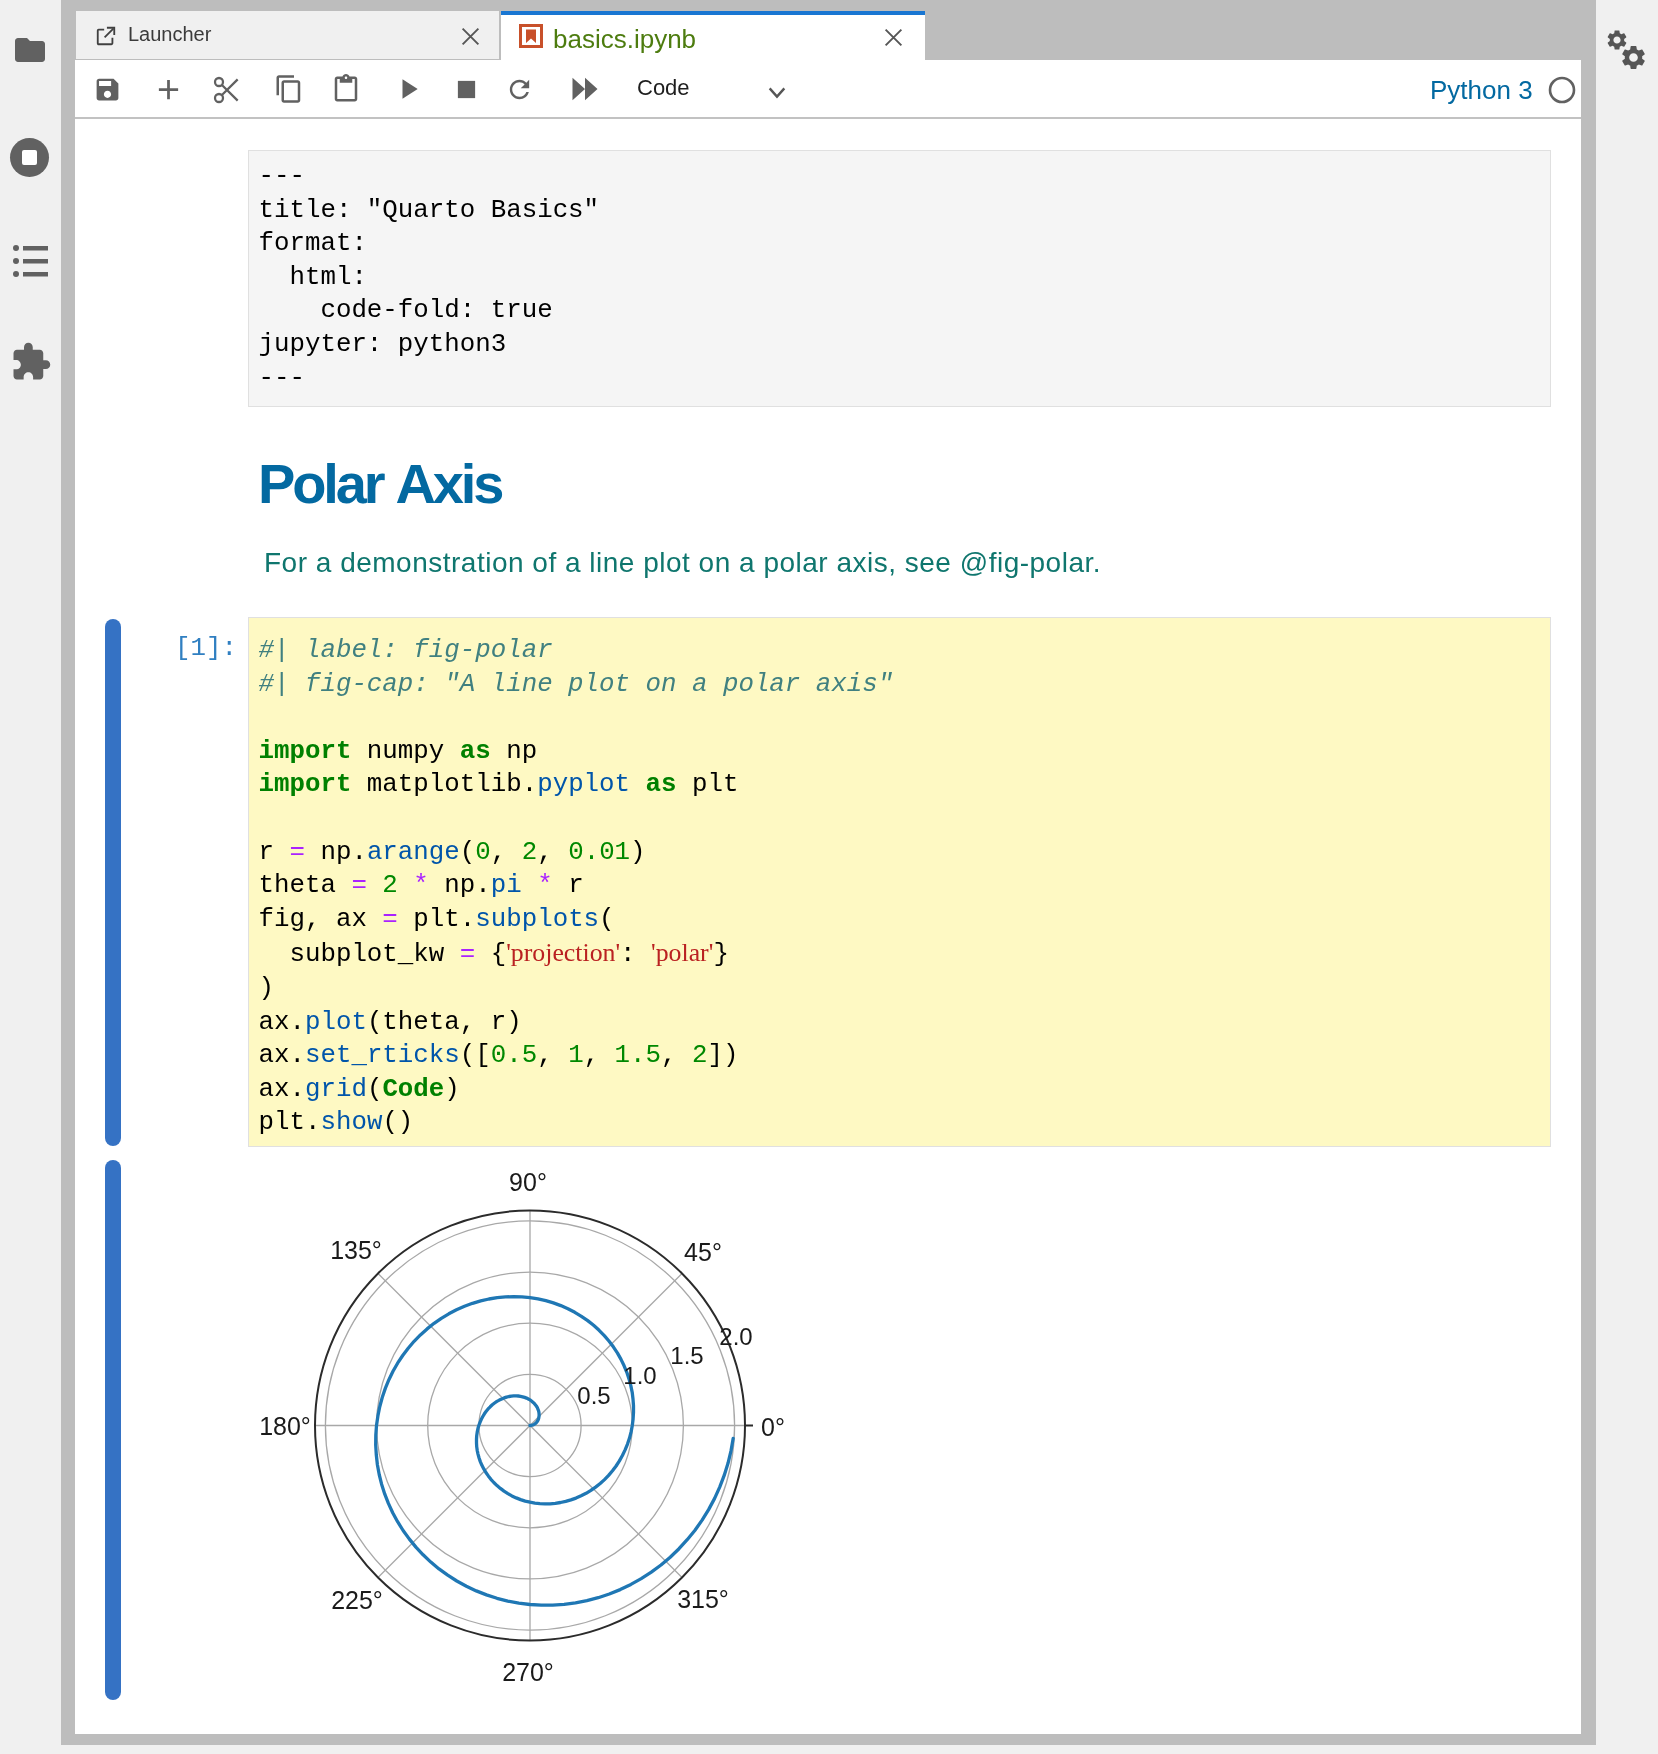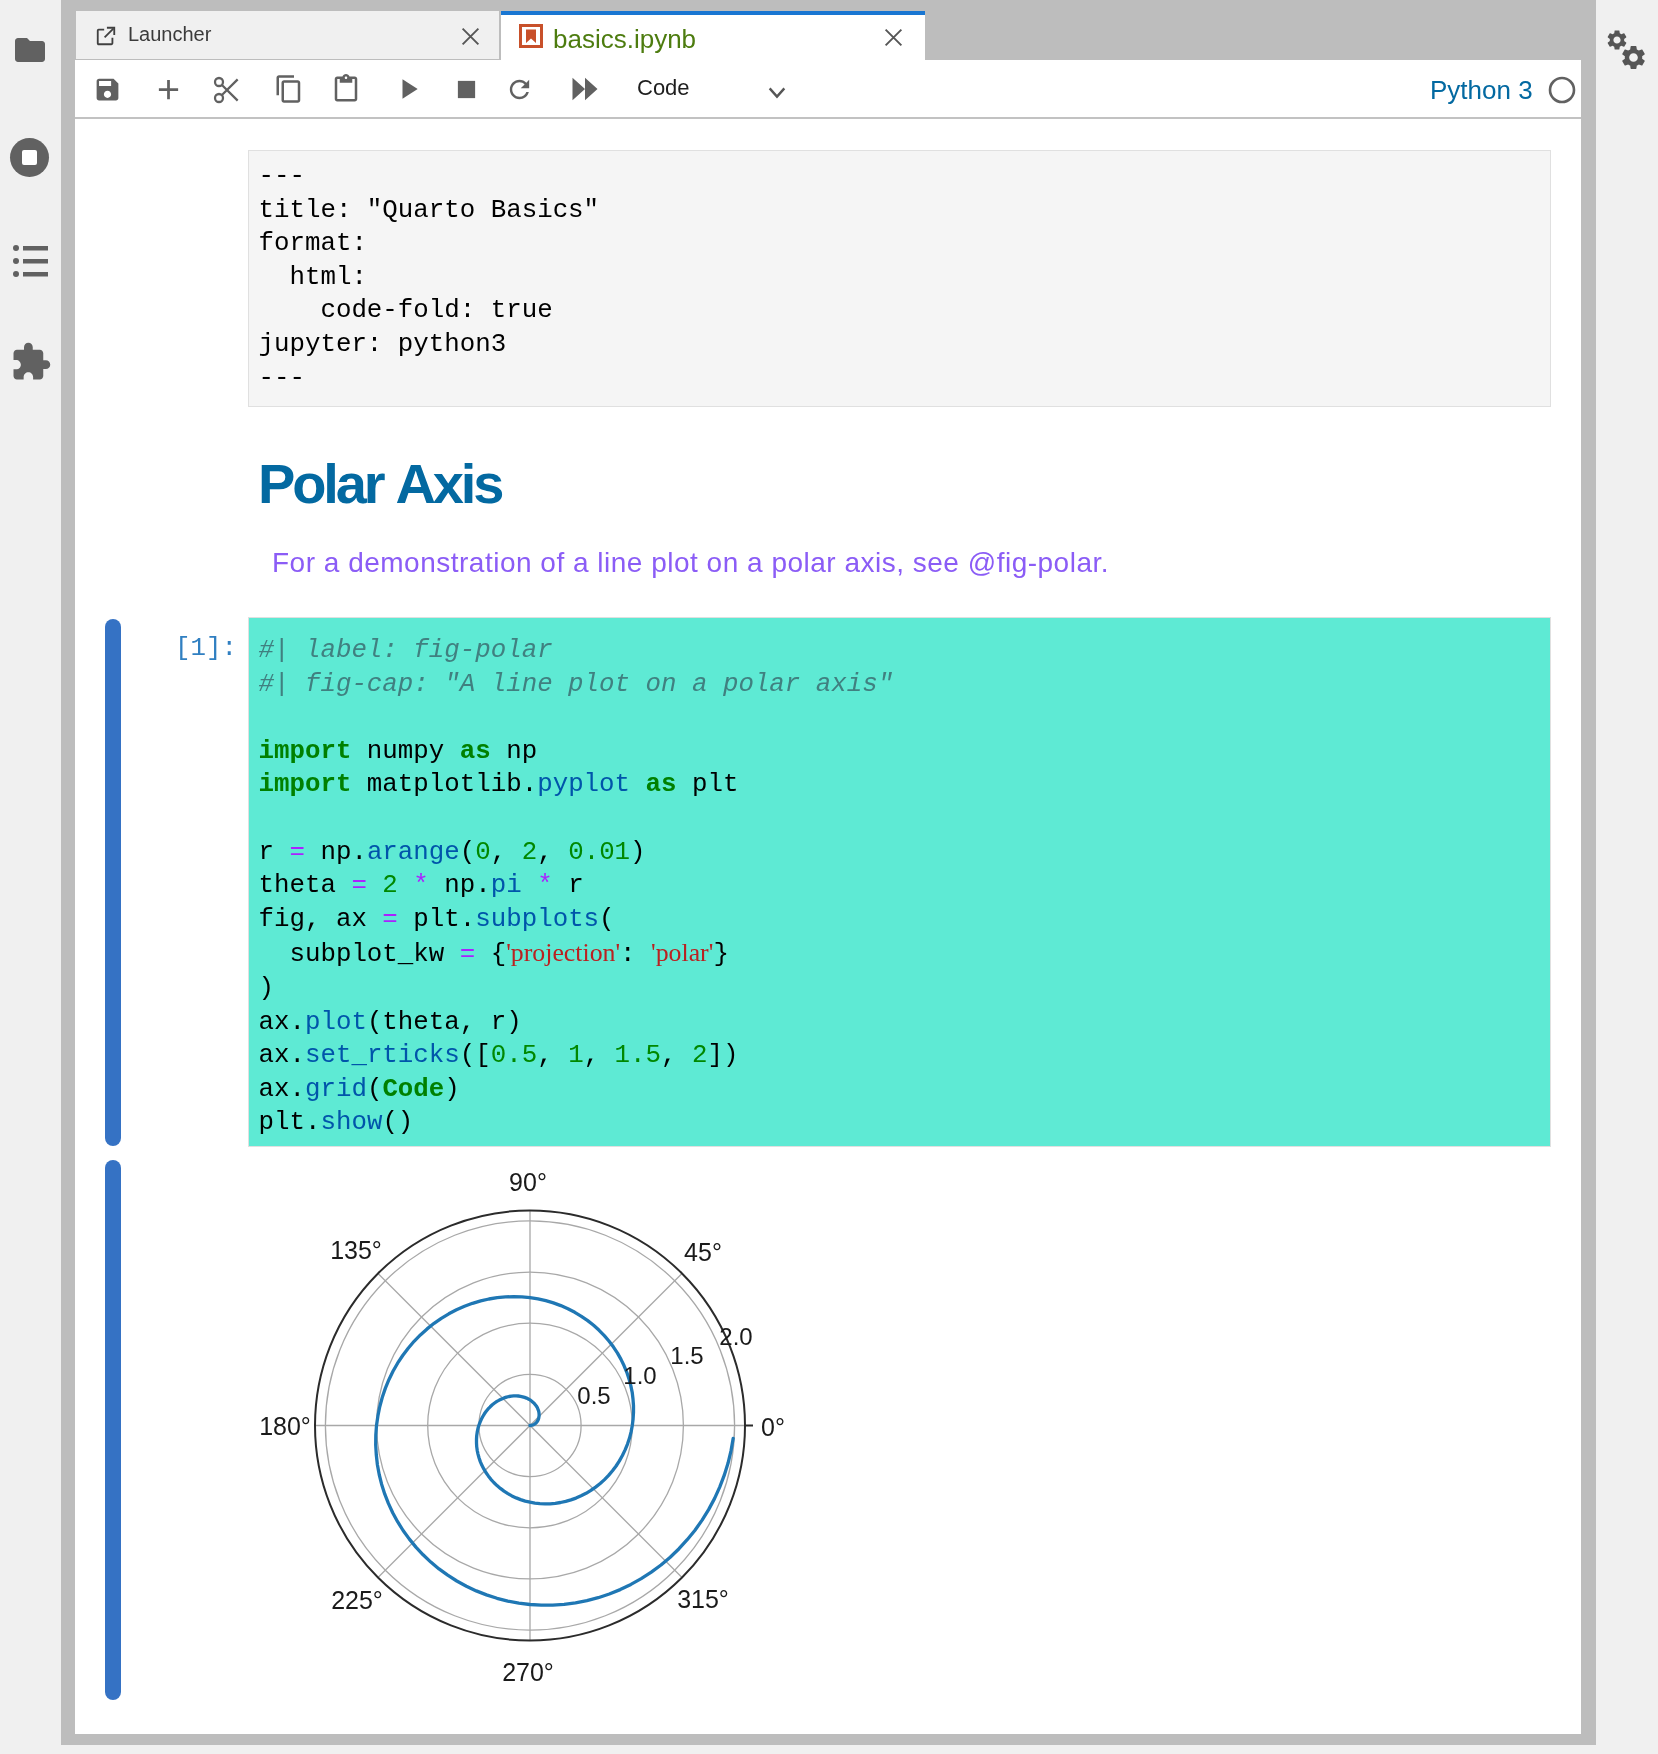--- a/index.html
+++ b/index.html
@@ -112,25 +112,25 @@
 <pre style="padding:9px 0 0 9.5px">---
 title: "Quarto Basics"
 format:
   html:
     code-fold: true
 jupyter: python3
 ---</pre>
 </div>
 
 <div class="abs" style="left:258px;top:460px;font-size:56px;line-height:48px;font-weight:bold;letter-spacing:-3.1px;word-spacing:2.5px;color:#0369a1">Polar Axis</div>
-<div class="abs" style="left:272px;top:549px;font-size:28px;line-height:28px;letter-spacing:0.5px;color:#8b5cf6">For a demonstration of a line plot on a polar axis, see @fig-polar.</div>
+<div class="abs" style="left:264px;top:549px;font-size:28px;line-height:28px;letter-spacing:0.5px;color:#0f766e">For a demonstration of a line plot on a polar axis, see @fig-polar.</div>
 
 <div class="abs" style="left:105px;top:619px;width:16px;height:527px;border-radius:8px;background:#3572c4"></div>
 <div class="abs" style="left:175px;top:632px;width:62px;font-family:'Liberation Mono',monospace;font-size:25.8px;line-height:33.6px;color:#307fc1">[1]:</div>
-<div class="abs" style="left:248px;top:617px;width:1303px;height:530px;background:#5eead4;border:1px solid #e0e0e0">
+<div class="abs" style="left:248px;top:617px;width:1303px;height:530px;background:#fef9c3;border:1px solid #e0e0e0">
 <pre style="padding:16px 0 0 9.5px"><span class="cm">#| label: fig-polar</span>
 <span class="cm">#| fig-cap: "A line plot on a polar axis"</span>
 
 <span class="kw">import</span> numpy <span class="kw">as</span> np
 <span class="kw">import</span> matplotlib.<span class="pr">pyplot</span> <span class="kw">as</span> plt
 
 r <span class="op">=</span> np.<span class="pr">arange</span>(<span class="nu">0</span>, <span class="nu">2</span>, <span class="nu">0.01</span>)
 theta <span class="op">=</span> <span class="nu">2</span> <span class="op">*</span> np.<span class="pr">pi</span> <span class="op">*</span> r
 fig, ax <span class="op">=</span> plt.<span class="pr">subplots</span>(
   subplot_kw <span class="op">=</span> {<span class="st">'projection'</span>: <span class="st">'polar'</span>}

